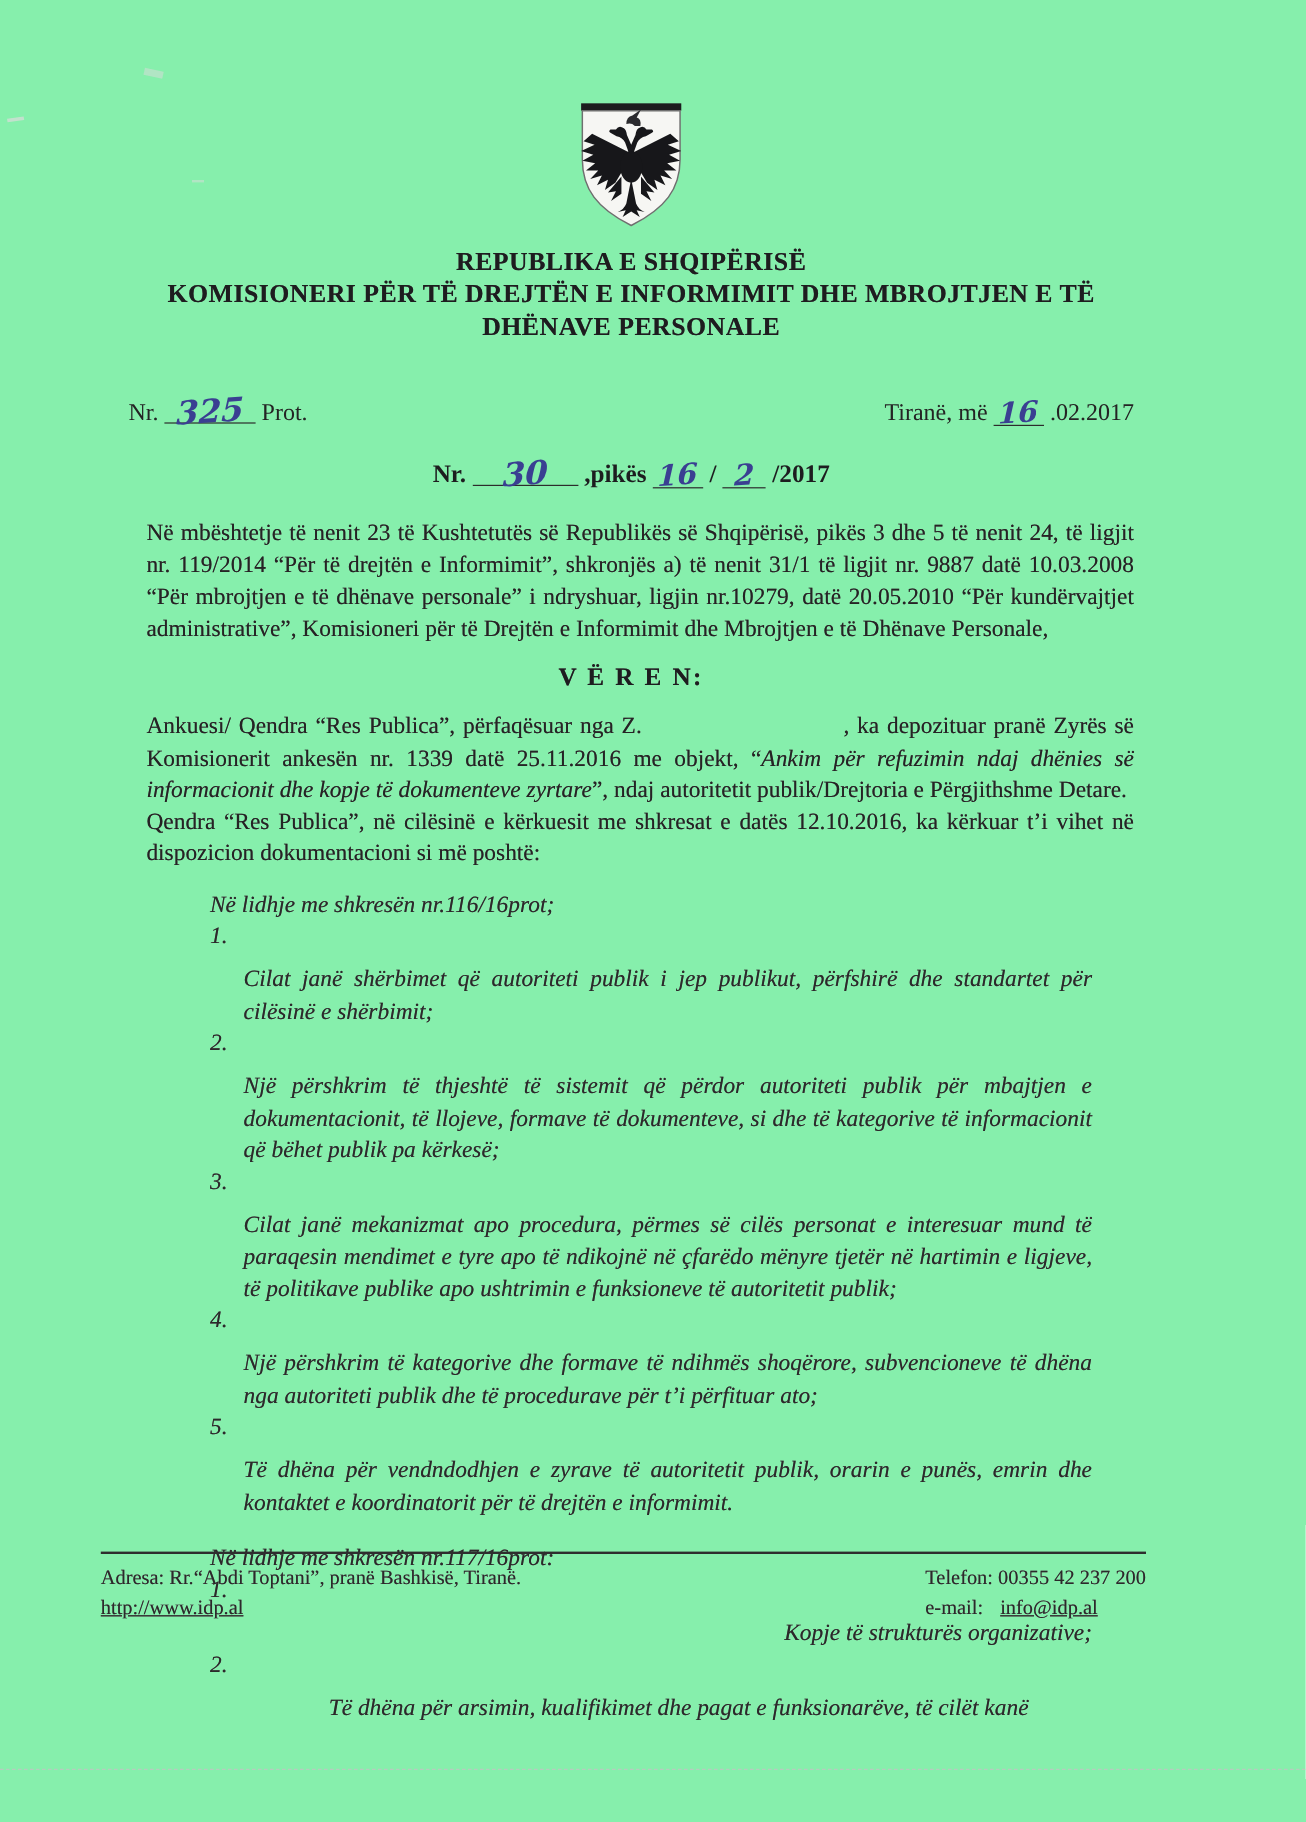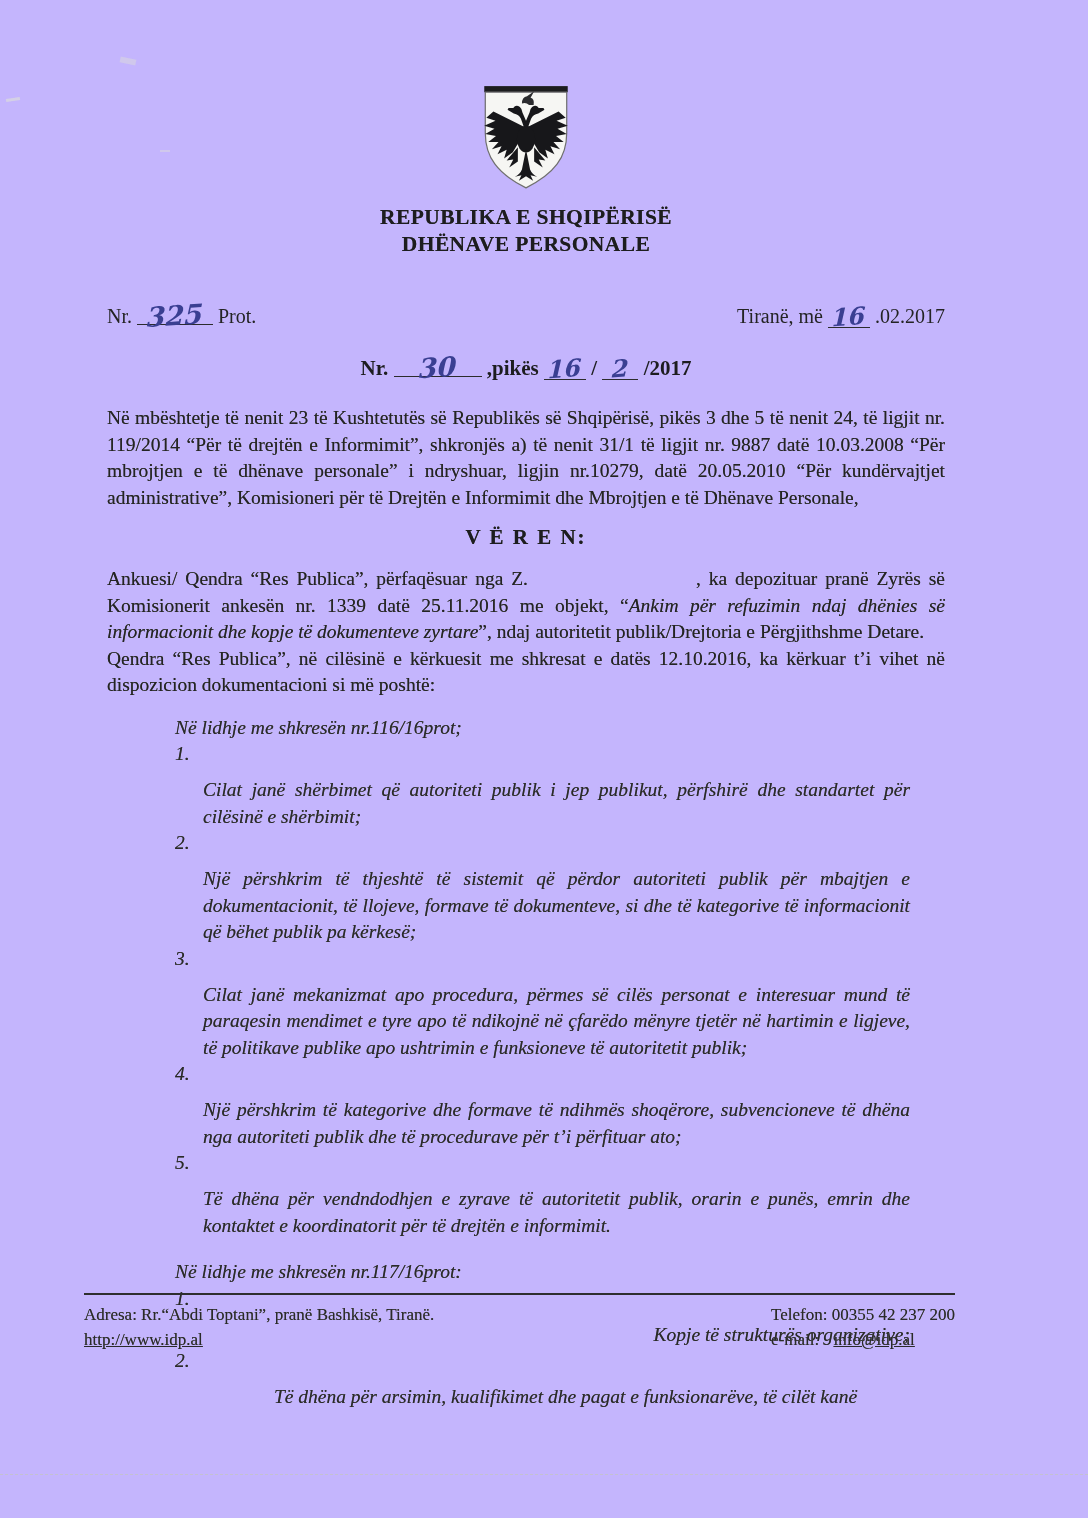--- a/index.html
+++ b/index.html
@@ -1,21 +1,21 @@
 <!DOCTYPE html>
 <html><head>
 <meta charset="utf-8">
 <style>
   html,body{margin:0;padding:0;}
   body{
     width:1088px;height:1518px;background:#ffffff;position:relative;
     font-family:"Liberation Serif", serif;color:#222;
     -webkit-font-smoothing:antialiased;
   }
-  .page{position:absolute;inset:0;overflow:hidden;background:#c4b5fd;}
+  .page{position:absolute;inset:0;overflow:hidden;background:#86efac;}
   .content{position:absolute;left:107px;right:143px;top:0;}
   .emblem-wrap{text-align:center;margin-top:80px;}
   .hdr{
     text-align:center;font-weight:bold;font-size:21.5px;line-height:27px;
     letter-spacing:.4px;color:#1d1d1f;text-shadow:0 0 .4px #555;
   }
   .hdr-block{margin-top:6px;}
   .proto-row{
     display:flex;justify-content:space-between;align-items:baseline;
     margin-top:42px;font-size:20px;color:#242424;
@@ -34,20 +34,21 @@
   .title-vendim{
     text-align:center;font-weight:bold;font-size:21.5px;margin-top:30px;
     letter-spacing:1px;color:#1d1d1f;text-shadow:0 0 .4px #555;
   }
   .nr-line{
     text-align:center;font-weight:bold;font-size:21px;margin-top:24px;color:#1d1d1f;
   }
   .body-par{
     font-size:19.5px;line-height:26.5px;text-align:justify;color:#242424;
     text-shadow:0 0 .35px #666;
+    margin-left:15px;
   }
   .intro{margin-top:24px;}
   .veren{
     text-align:center;font-weight:bold;font-size:21px;letter-spacing:2px;
     margin-top:14px;color:#1d1d1f;text-shadow:0 0 .4px #555;
   }
   .complaint{margin-top:16px;}
   .gap-redacted{display:inline-block;width:168px;}
   .it{font-style:italic;}
   .sub-head{
@@ -102,20 +103,21 @@
           <ellipse cx="54" cy="58" rx="9" ry="13"></ellipse>
           <path d="M46 66 L35 79 L41.5 78 L37.5 86 L46 80 Z"></path>
           <path d="M62 66 L73 79 L66.5 78 L70.5 86 L62 80 Z"></path>
           <path d="M54 68 L50 88 Q48 93 43 95 L49.5 93.5 L47 99 L54 94.5 L61 99 L58.5 93.5 L65 95 Q60 93 58 88 Z"></path>
         </g>
       </svg>
     </div>
 
     <div class="hdr-block">
       <div class="hdr">REPUBLIKA E SHQIPËRISË</div>
+      <div class="hdr">KOMISIONERI PËR TË DREJTËN E  INFORMIMIT DHE MBROJTJEN E TË</div>
       <div class="hdr">DHËNAVE PERSONALE</div>
     </div>
 
     <div class="proto-row">
       <div>
         <span>Nr.</span>
         <span class="blank" style="width:76px;"><span class="hand hand-lg">325</span></span>
         <span>Prot.</span>
       </div>
       <div>

